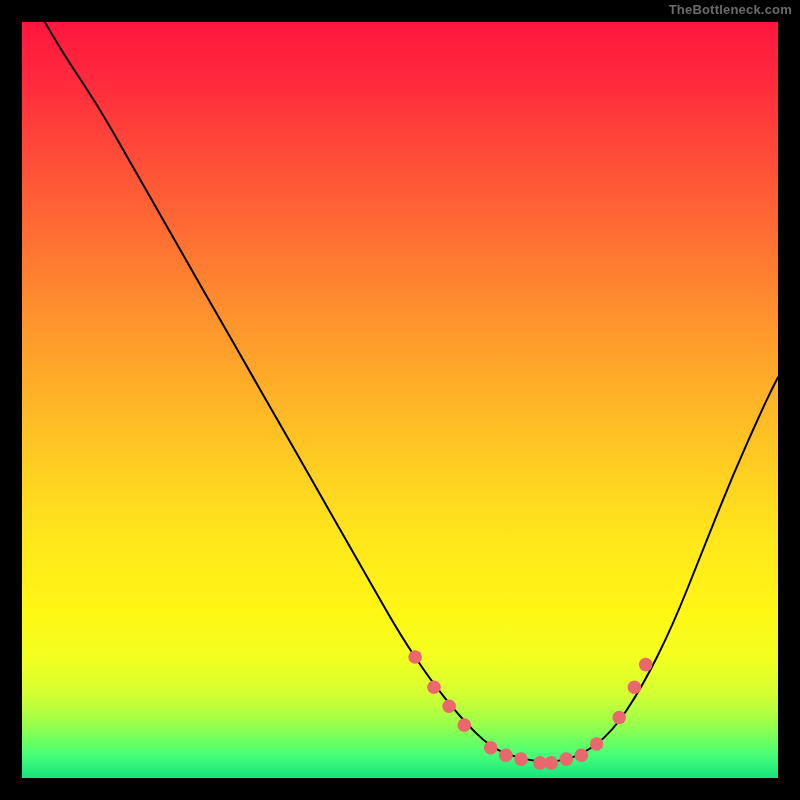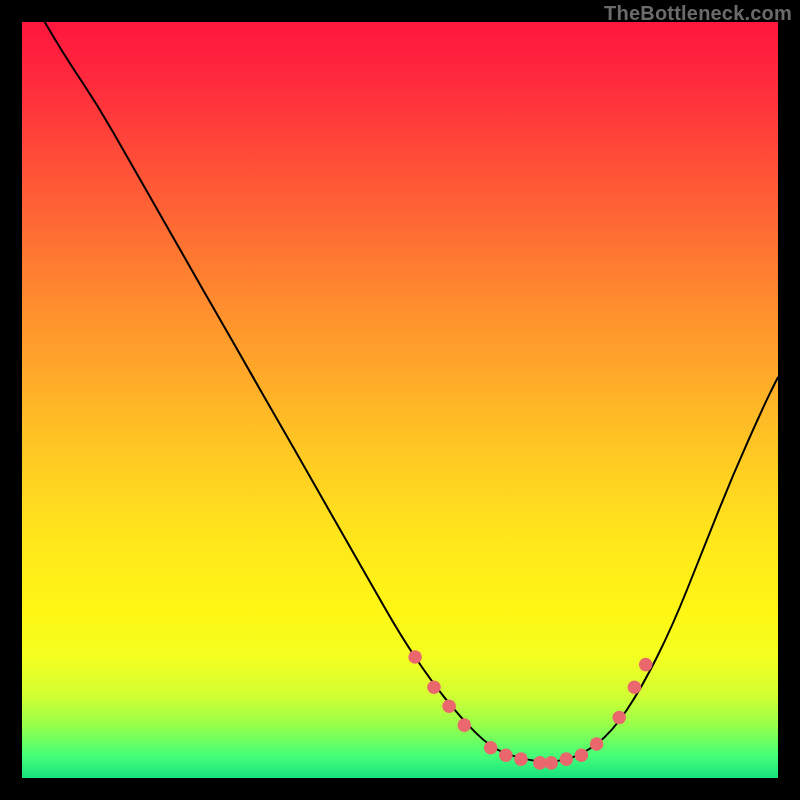--- a/index.html
+++ b/index.html
@@ -37,21 +37,21 @@
       #97ff4a 93%,
       #46ff77 97%,
       #17e37f 100%
     );
   }
   .watermark {
     position: absolute;
     top: 2px;
     right: 8px;
     font-family: Arial, Helvetica, sans-serif;
-    font-size: 20px;
+    font-size: 13px;
     font-weight: 600;
     color: #6b6b6b;
     letter-spacing: 0.2px;
   }
   svg.curve {
     position: absolute;
     left: 0;
     top: 0;
     width: 756px;
     height: 756px;

